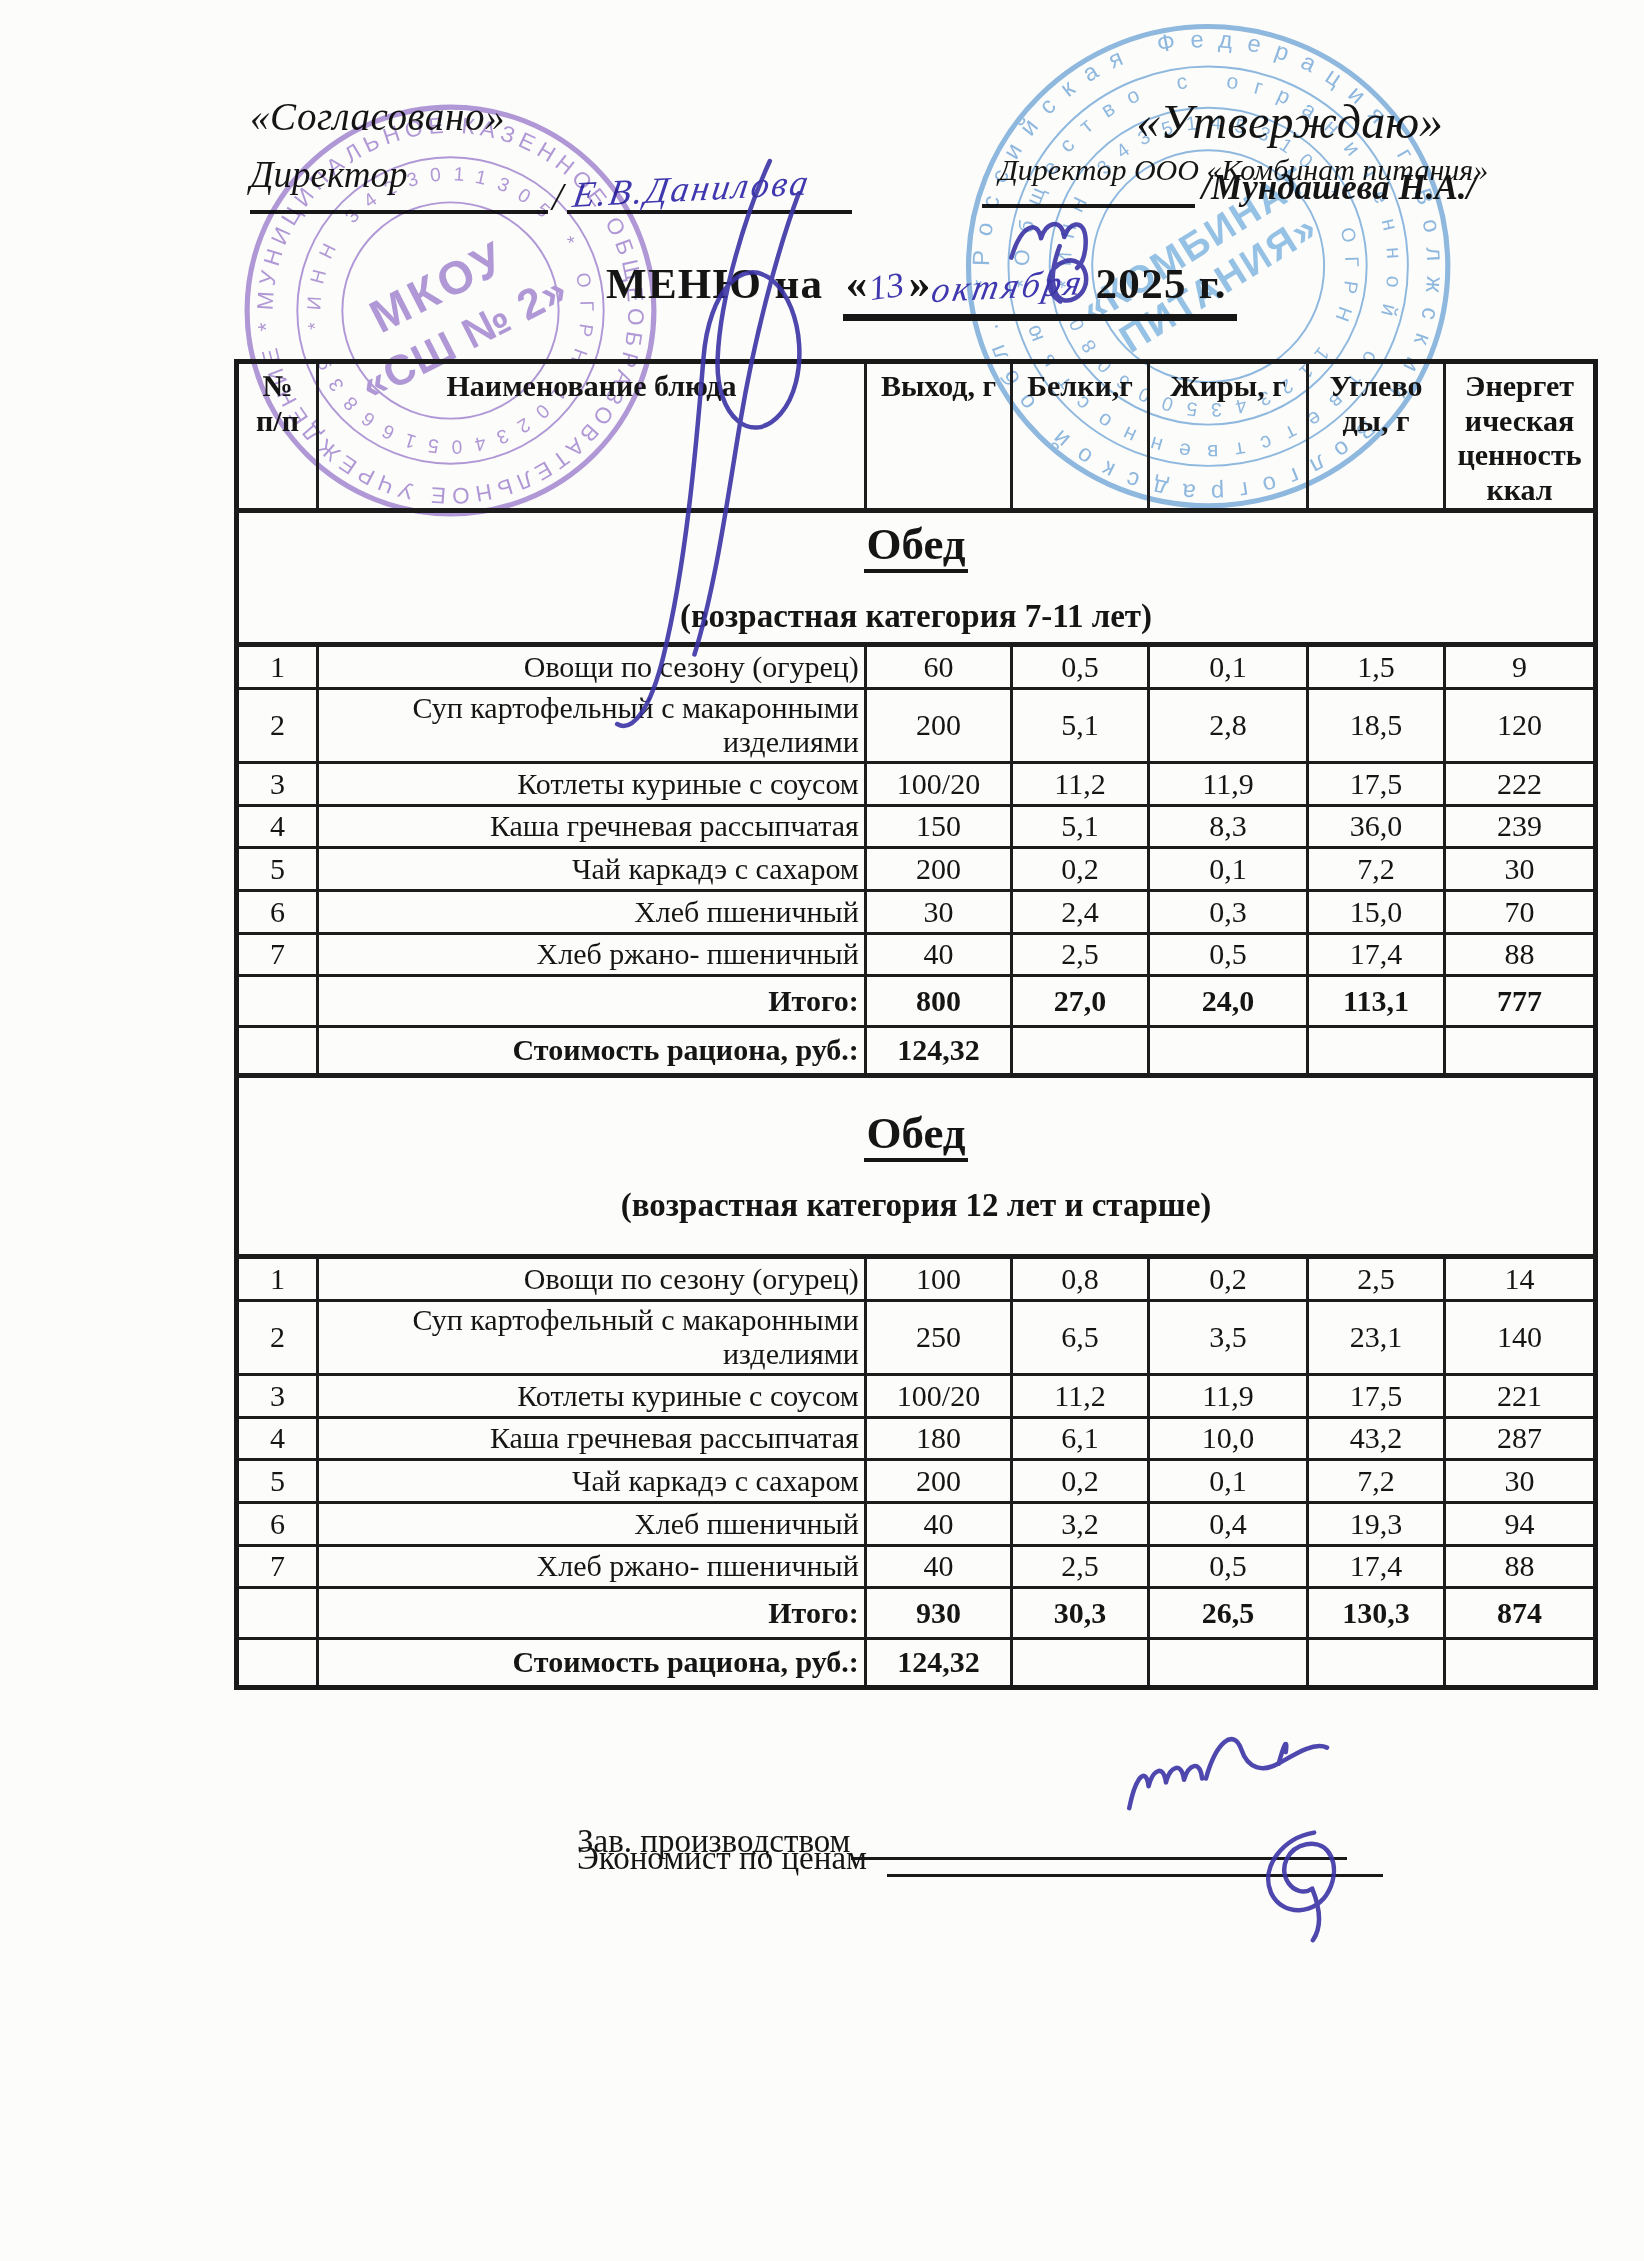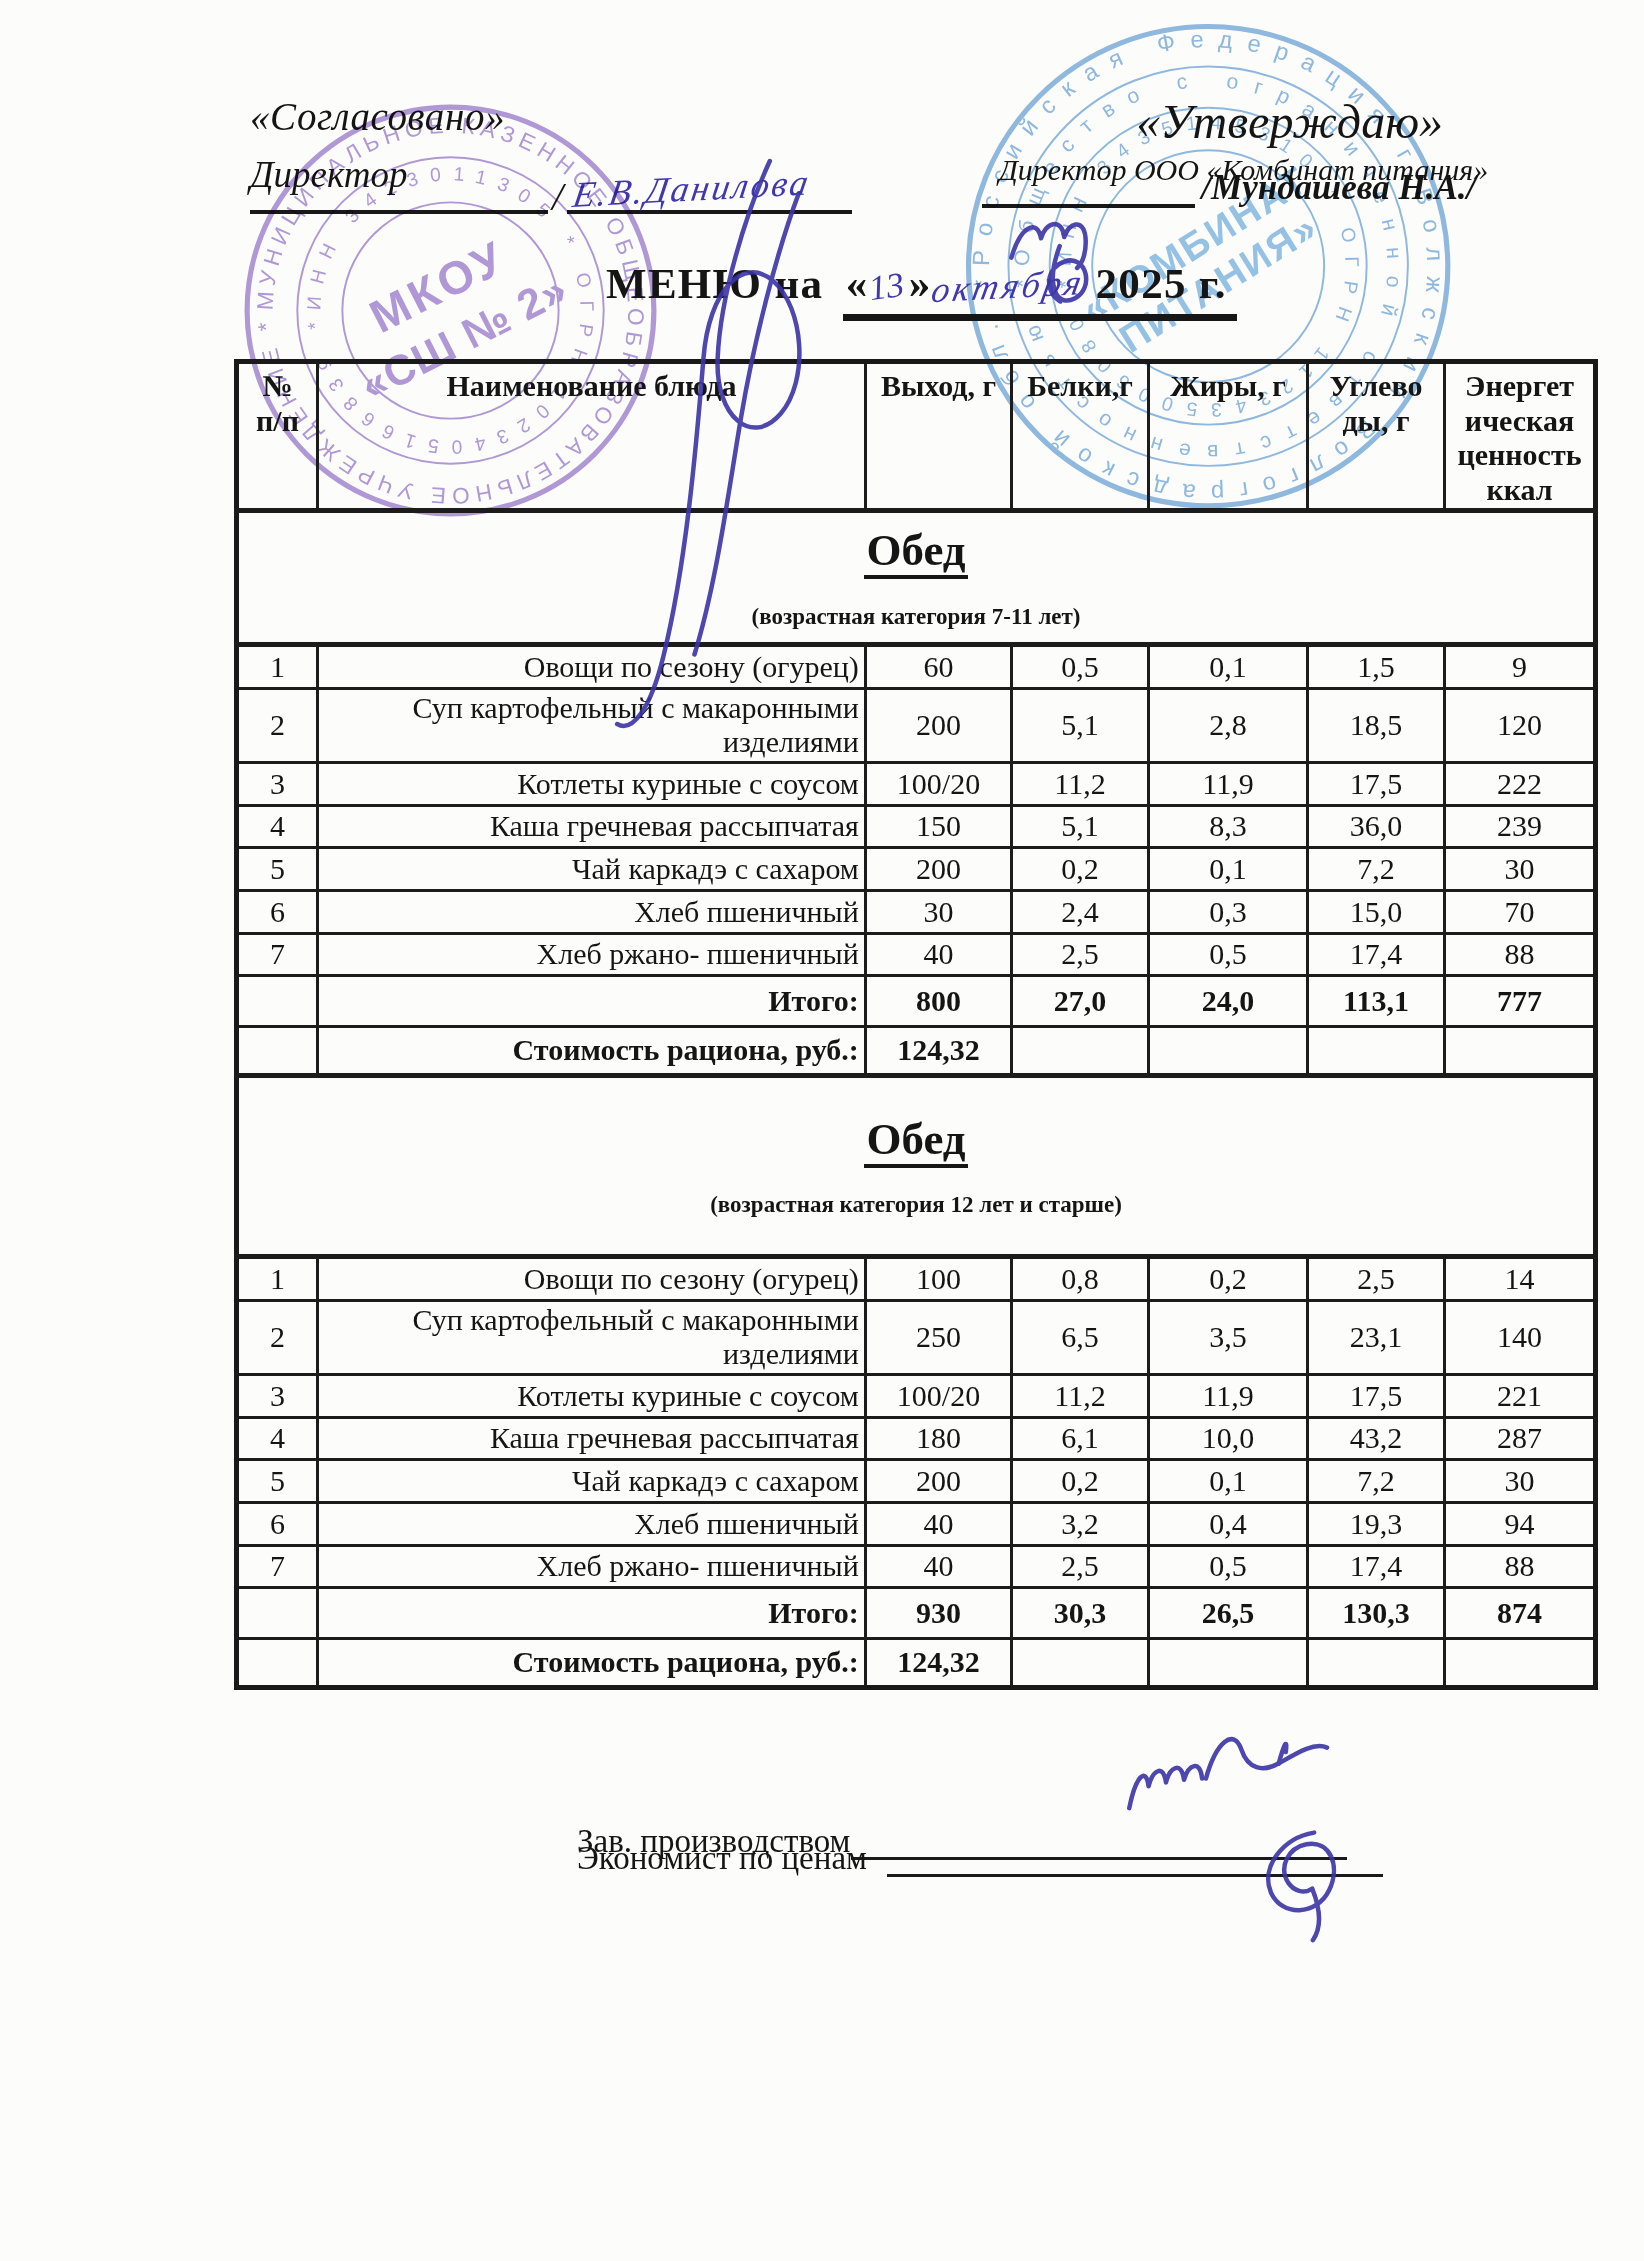--- a/index.html
+++ b/index.html
@@ -36,21 +36,21 @@
              font-size:30px;background:transparent;}
   table.menu td{border:3.2px solid #1c1c1c;padding:1.3px 5.2px;vertical-align:middle;line-height:1.15;}
   table.menu{border:5.8px solid #191919;}
   tr.head td{height:122px;vertical-align:top;font-weight:bold;text-align:center;white-space:pre-line;
              padding-top:5.2px;border-bottom-width:5.2px;}
   td.h-energy{text-align:left;padding-left:9px;}
   tr.band td{border-top:5.2px solid #1c1c1c;border-bottom:5.2px solid #1c1c1c;text-align:center;vertical-align:middle;}
   tr.band1 td{height:126px;}
   tr.band2 td{height:173px;}
   .sec-title-text{font-size:45px;font-weight:bold;border-bottom:4.5px solid #161616;padding:0 2.6px 0px;}
-  .sec-sub{font-size:23px;font-weight:bold;margin-top:27px;}
+  .sec-sub{font-size:33px;font-weight:bold;margin-top:27px;}
   tr.data td{height:37px;}
   td.c-num{text-align:center;}
   td.c-dish{text-align:right;padding-left:10.3px;}
   td.c-val{text-align:center;}
   tr.total td{height:45px;font-weight:bold;border-top:3.9px solid #1c1c1c;}
   tr.cost td{height:43px;font-weight:bold;}
   td.t-label{text-align:right;padding-right:13px;}
   
   .stamp{position:absolute;mix-blend-mode:multiply;pointer-events:none;}
   #stamp-school{left:222px;top:82px;opacity:.58;}

